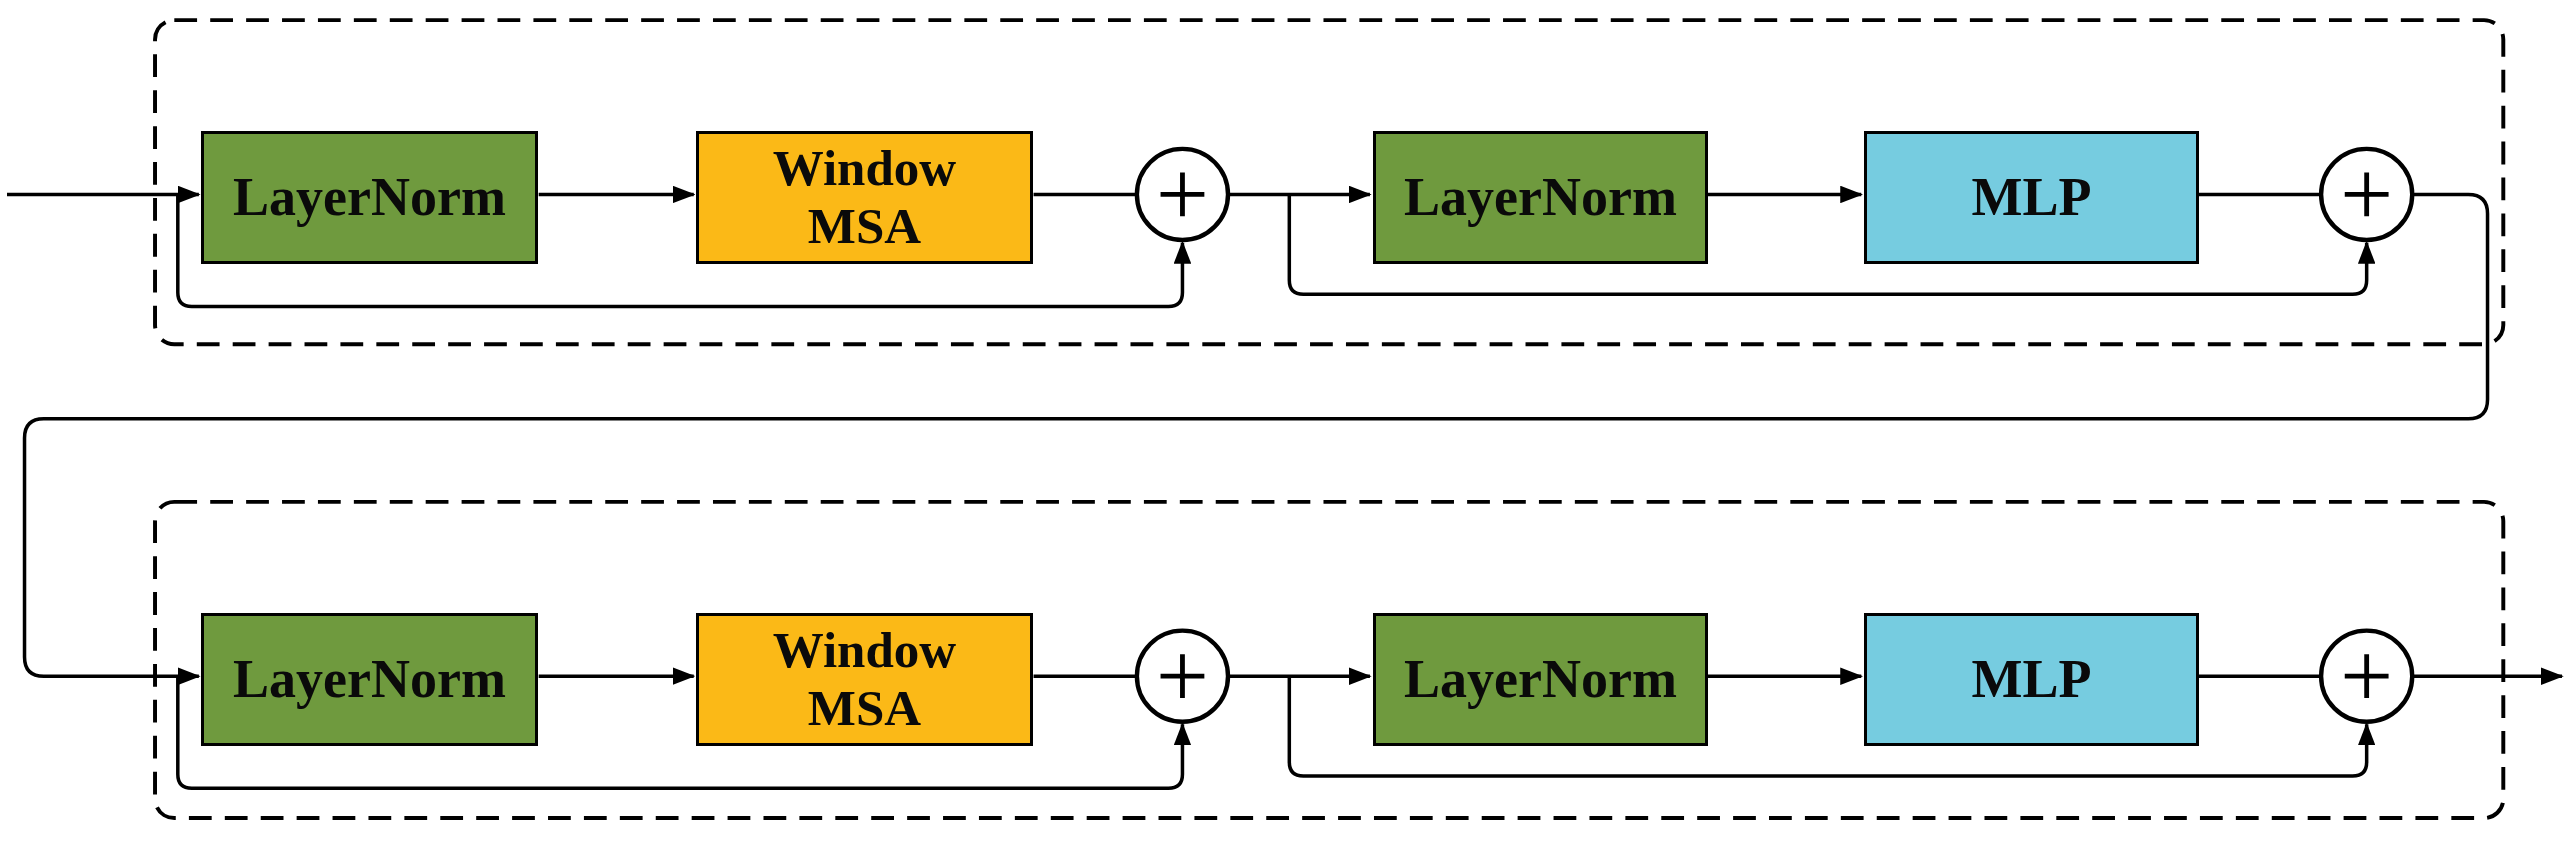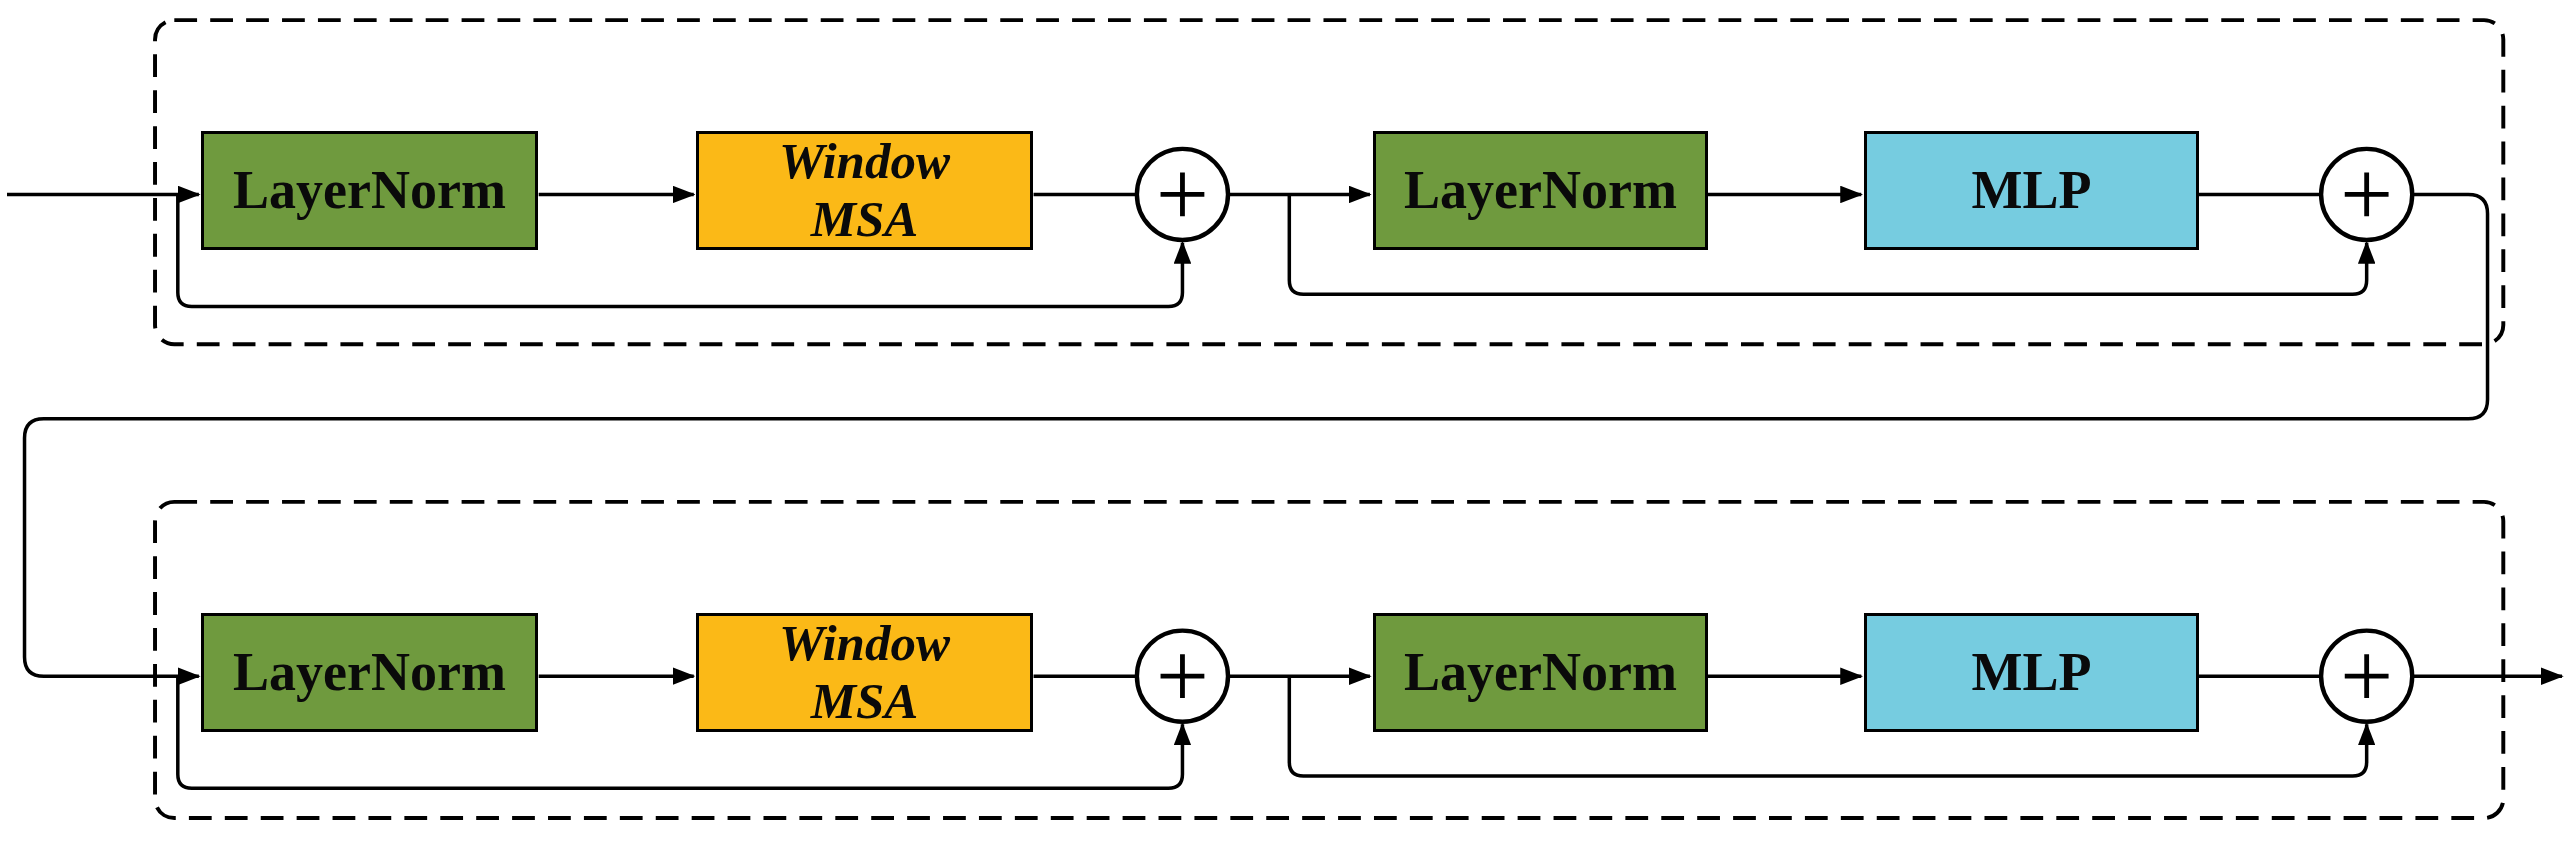--- a/index.html
+++ b/index.html
@@ -38,41 +38,40 @@
     stroke-width: 5;
   }
   .plus-glyph {
     fill: none;
     stroke: #000000;
     stroke-width: 5.5;
     stroke-linecap: butt;
   }
   .node {
     position: absolute;
-    height: 119px;
+    height: 133px;
     box-sizing: border-box;
     border: 3.5px solid #000000;
     display: flex;
     flex-direction: column;
     align-items: center;
     justify-content: center;
     text-align: center;
     color: #0a0a0a;
     font-weight: bold;
   }
   .node .lbl {
     font-size: 54px;
     line-height: 1.05;
     white-space: nowrap;
   }
   .node .lbl2 {
     font-size: 51px;
     line-height: 1.12;
     white-space: nowrap;
-    font-style: italic;
   }
   .row1 { top: 131px; }
   .row2 { top: 613px; }
 </style>
 </head>
 <body>
 
 <div class="diagram">
 
   <svg class="wiring" viewBox="0 0 2941 967" xmlns="http://www.w3.org/2000/svg">

